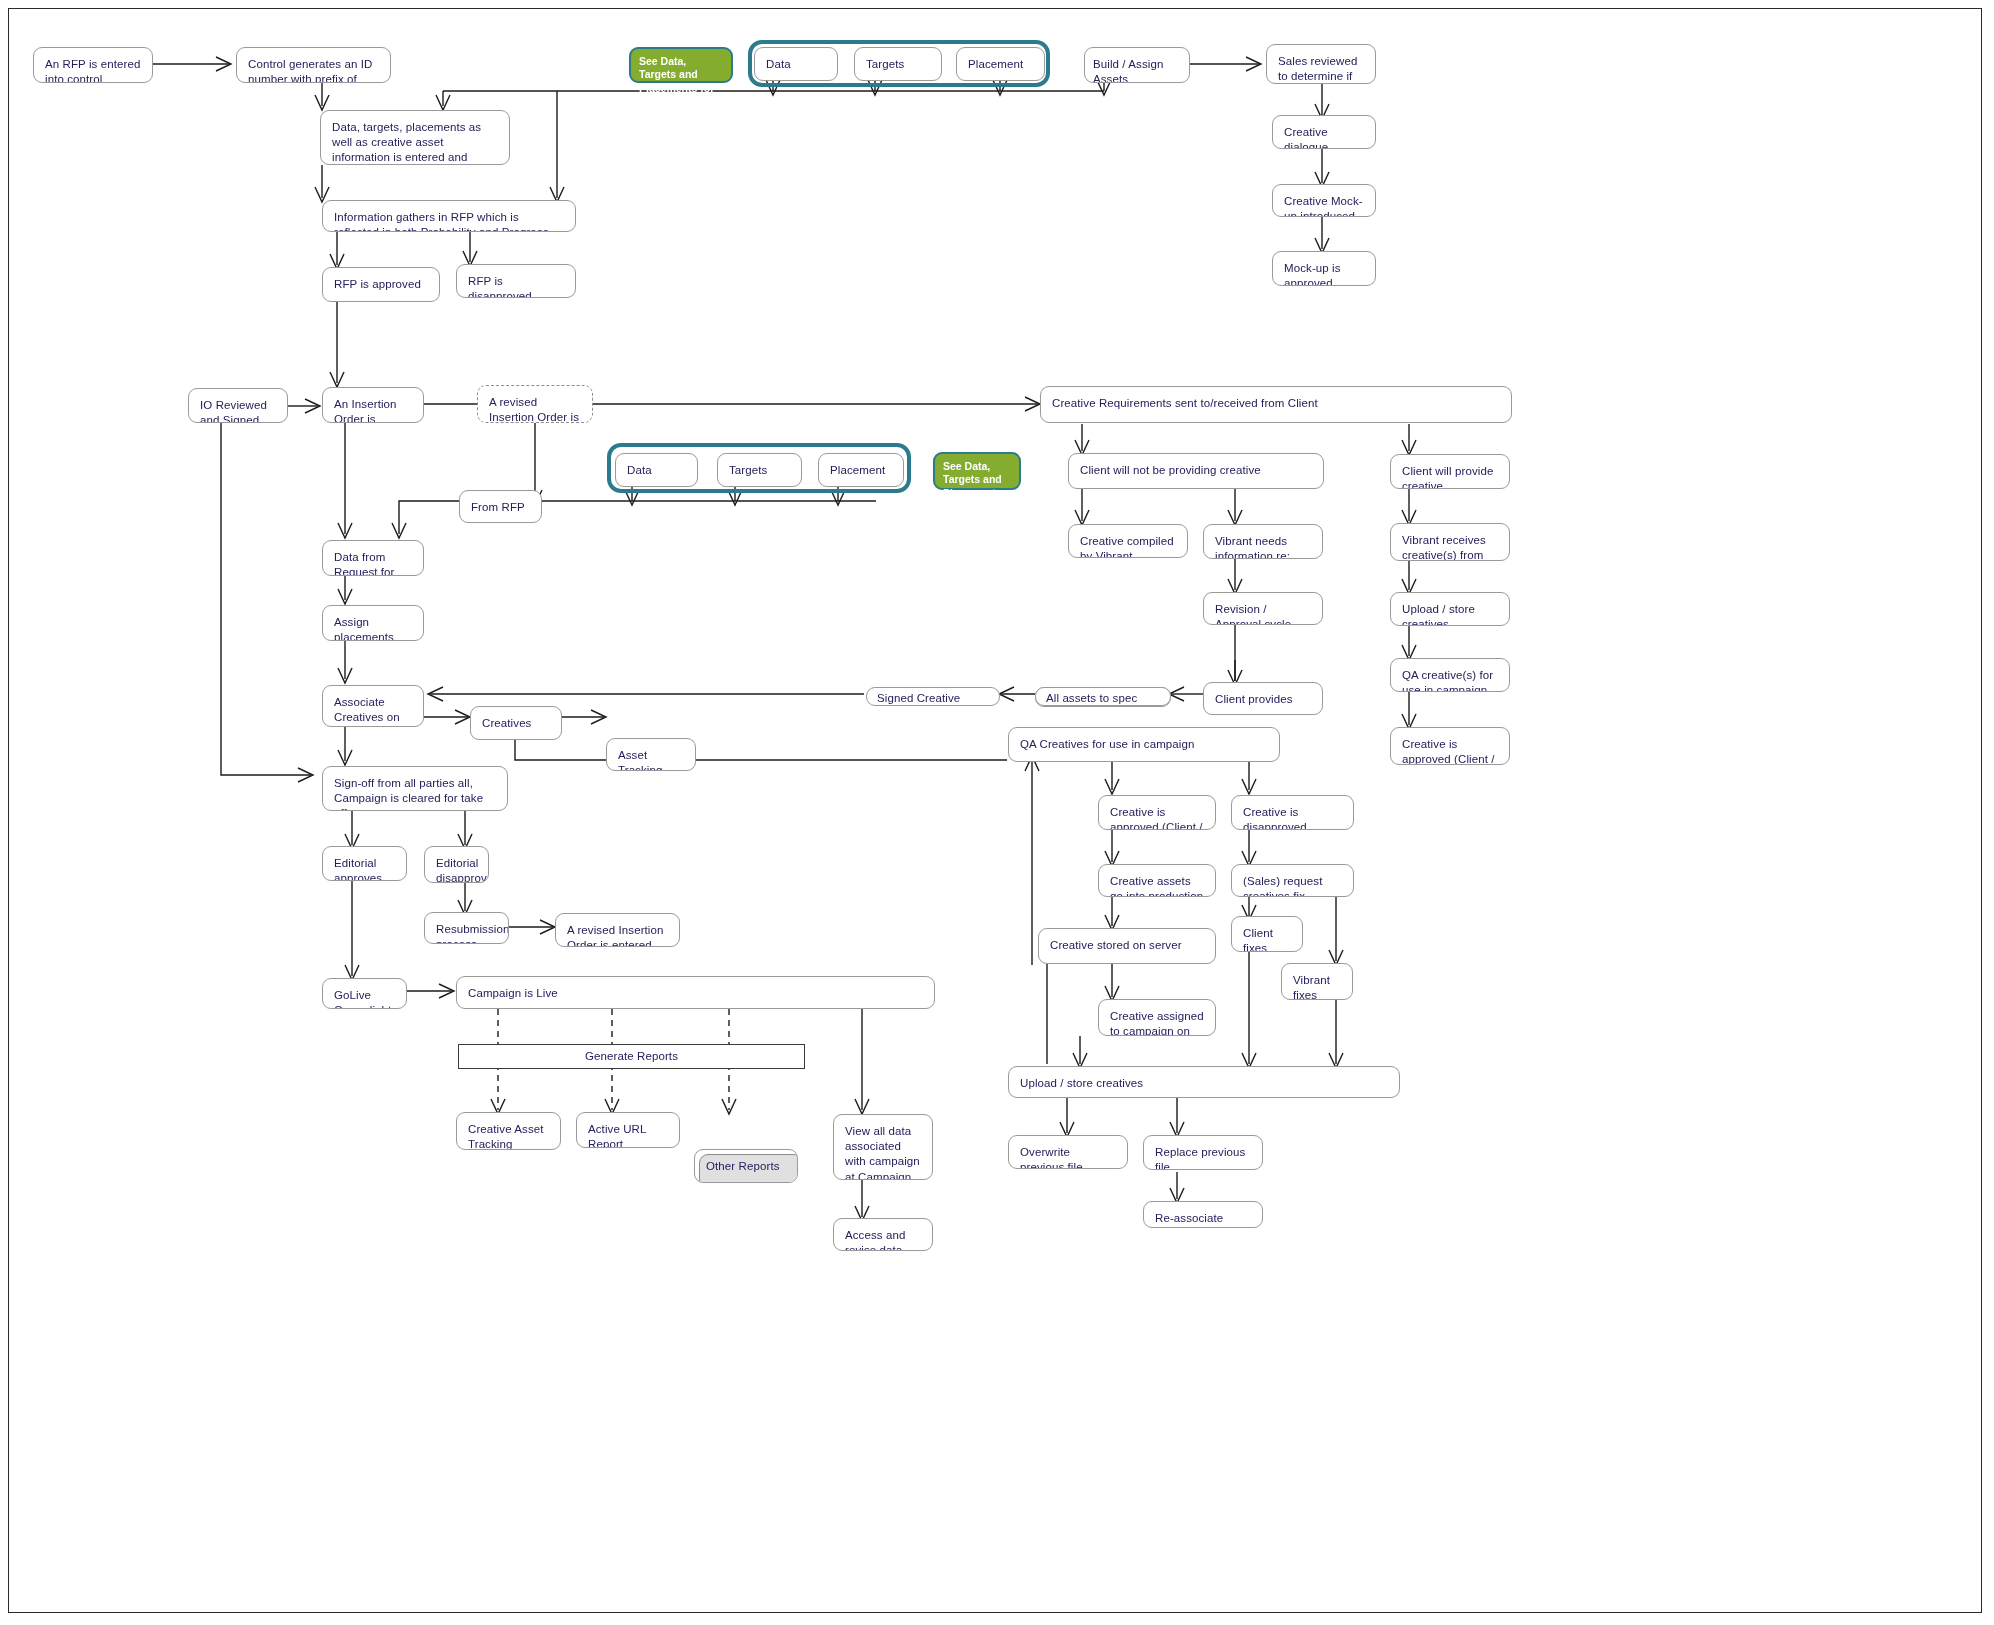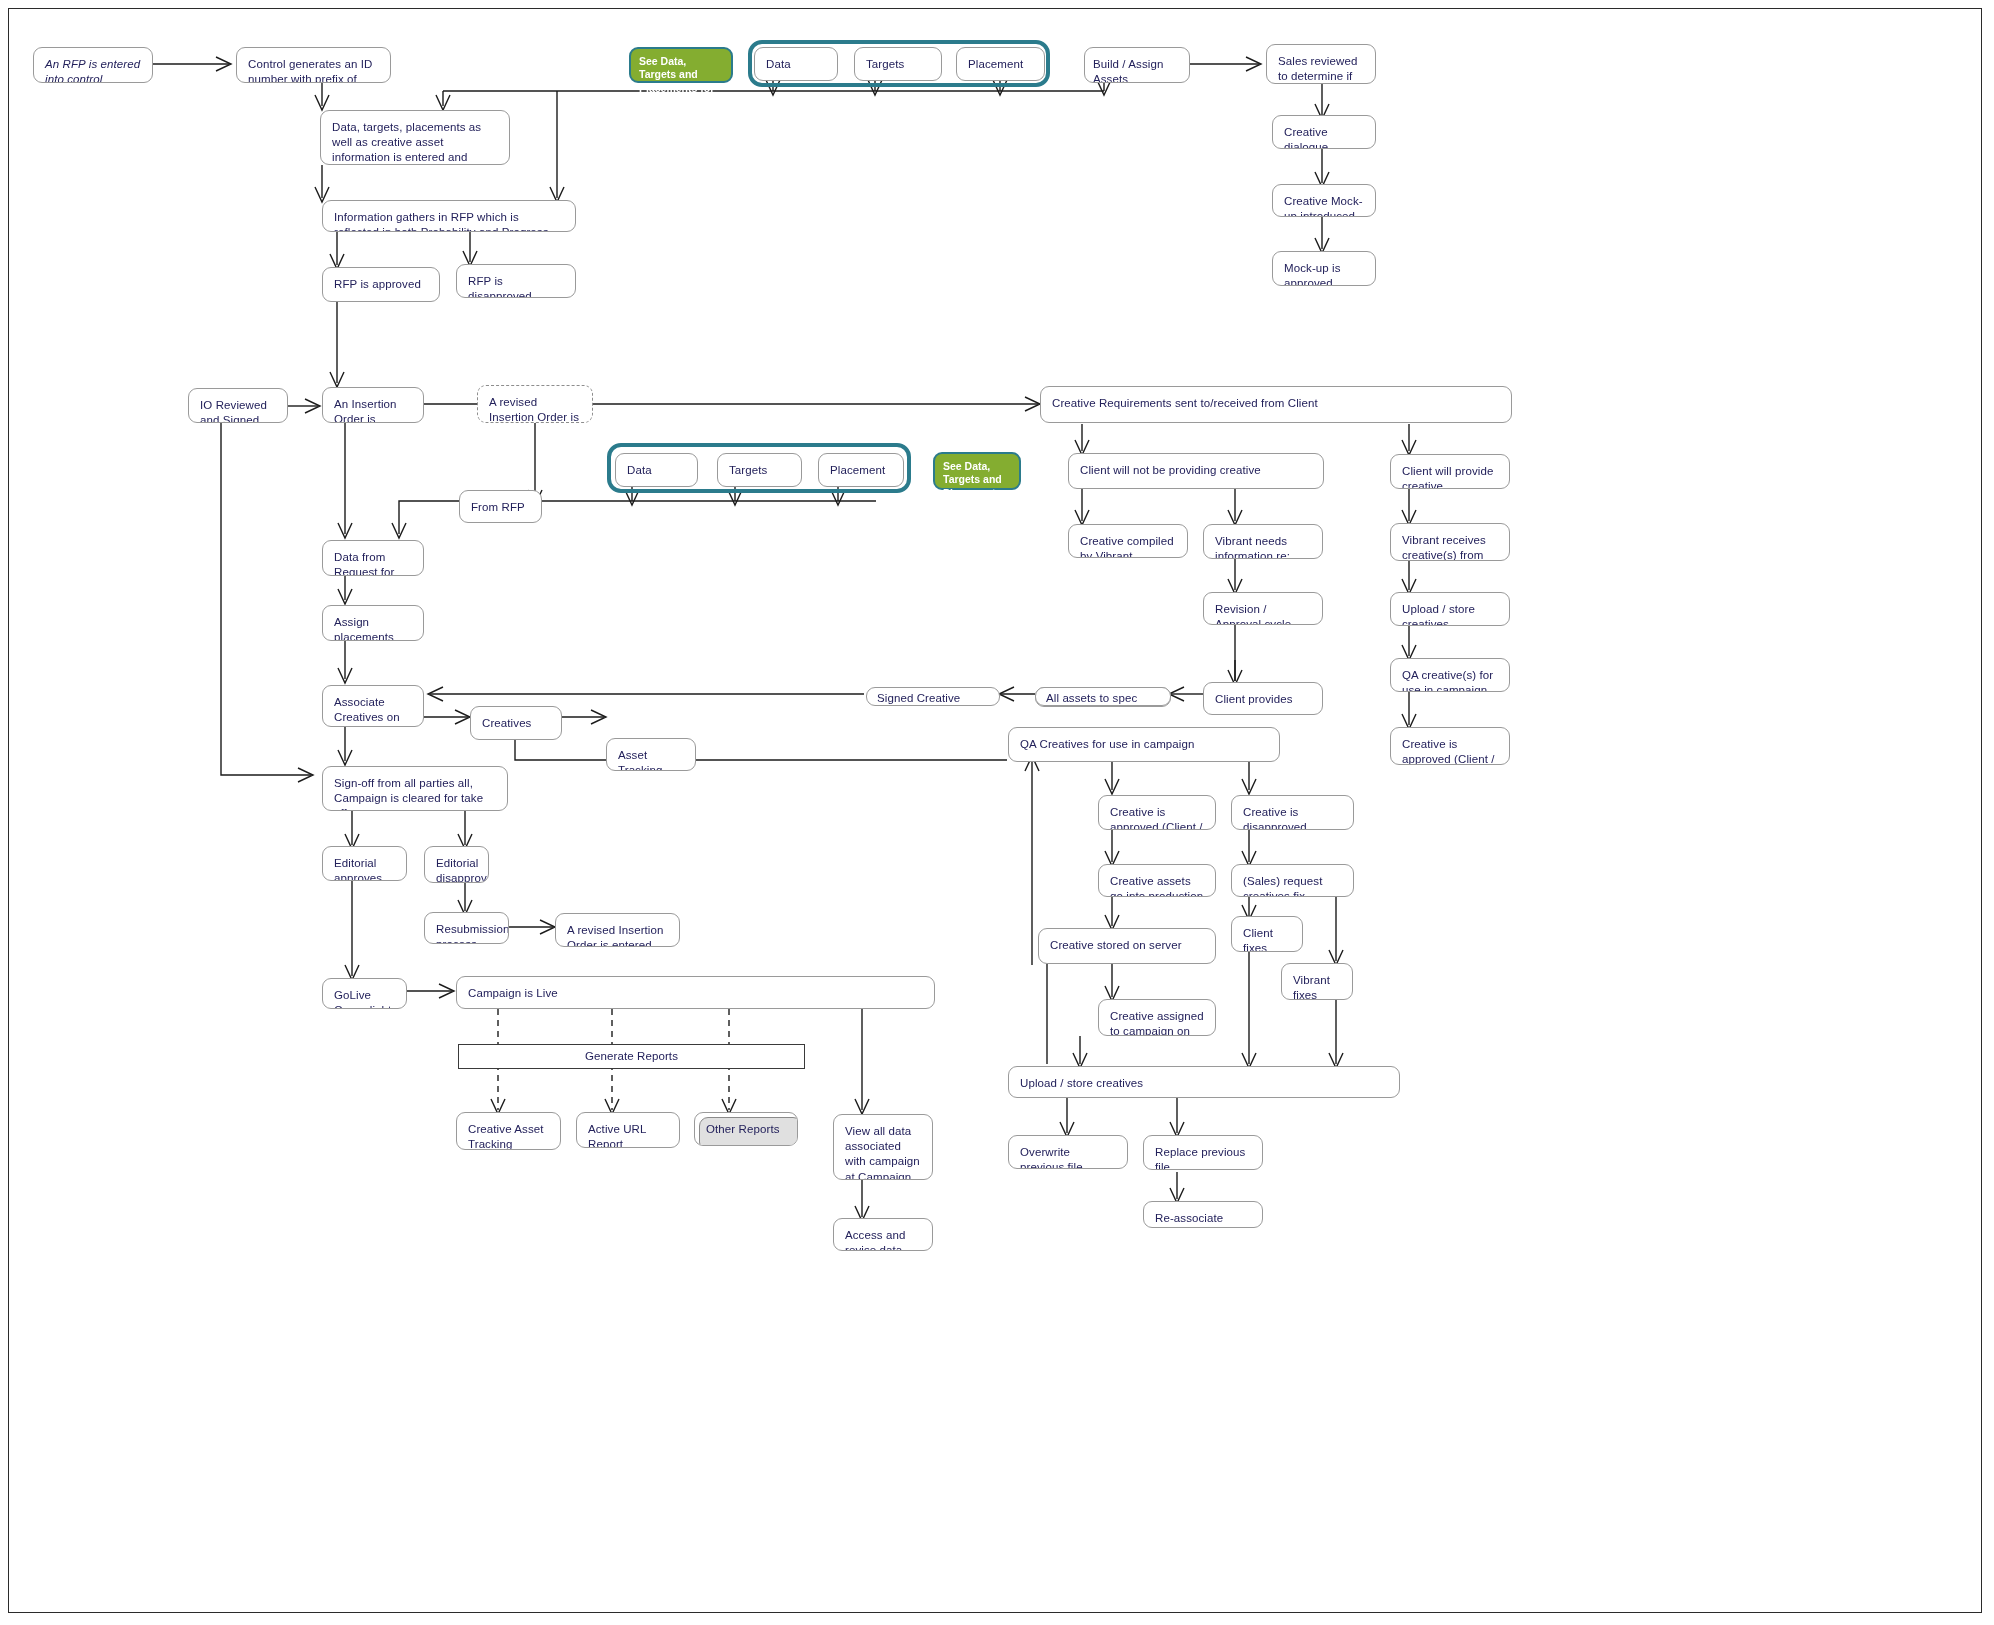--- a/index.html
+++ b/index.html
@@ -33,21 +33,21 @@
   .node.center{display:flex;align-items:center;justify-content:center;padding:4px 8px;text-align:center;}
   
   .stacked::after{
     content:"";position:absolute;left:8px;top:8px;right:-10px;bottom:-12px;
     border:1px solid #7c7c7c;border-radius:9px;background:#c9c9c9;z-index:-2;
   }
   .stacked::before{
     content:"";position:absolute;left:4px;top:4px;right:-5px;bottom:-6px;
     border:1px solid #8a8a8a;border-radius:9px;background:#e0e0e0;z-index:-1;
   }
-  .stacked{z-index:3;}
+  .stacked{z-index:3;margin-top:37px;}
   
   .group-box{
     position:absolute;box-sizing:border-box;
     border:4px solid #2b7b8c;
     border-radius:14px;background:transparent;
   }
   
   .callout{
     position:absolute;box-sizing:border-box;
     background:#84ad30;
@@ -277,21 +277,21 @@
 
     <path d="M1177,1096 L1177,1133"></path>
     <path class="arrowhead" d="M1170,1122 L1177,1137 L1184,1122"></path>
 
     <path d="M1177,1172 L1177,1199"></path>
     <path class="arrowhead" d="M1170,1188 L1177,1203 L1184,1188"></path>
 
     <path d="M1235,660 L1235,681"></path>
   </svg>
 
-  <div class="node" style="left:33px;top:47px;width:120px;height:36px;font-style:italic;">An RFP is entered into control</div>
+  <div class="node" style="left:33px;top:47px;width:120px;height:36px;">An RFP is entered into control</div>
   <div class="node" style="left:236px;top:47px;width:155px;height:36px;">Control generates an ID number with prefix of 'RFP'</div>
 
   <div class="group-box" style="left:748px;top:40px;width:302px;height:47px;"></div>
   <div class="node" style="left:754px;top:47px;width:84px;height:34px;">Data</div>
   <div class="node" style="left:854px;top:47px;width:88px;height:34px;">Targets</div>
   <div class="node" style="left:956px;top:47px;width:89px;height:34px;">Placement</div>
 
   <div class="callout" style="left:629px;top:47px;width:104px;height:36px;">See Data, Targets and Placements for detailed view</div>
 
   <div class="node" style="left:1084px;top:47px;width:106px;height:36px;padding-left:8px;">Build / Assign Assets</div>

